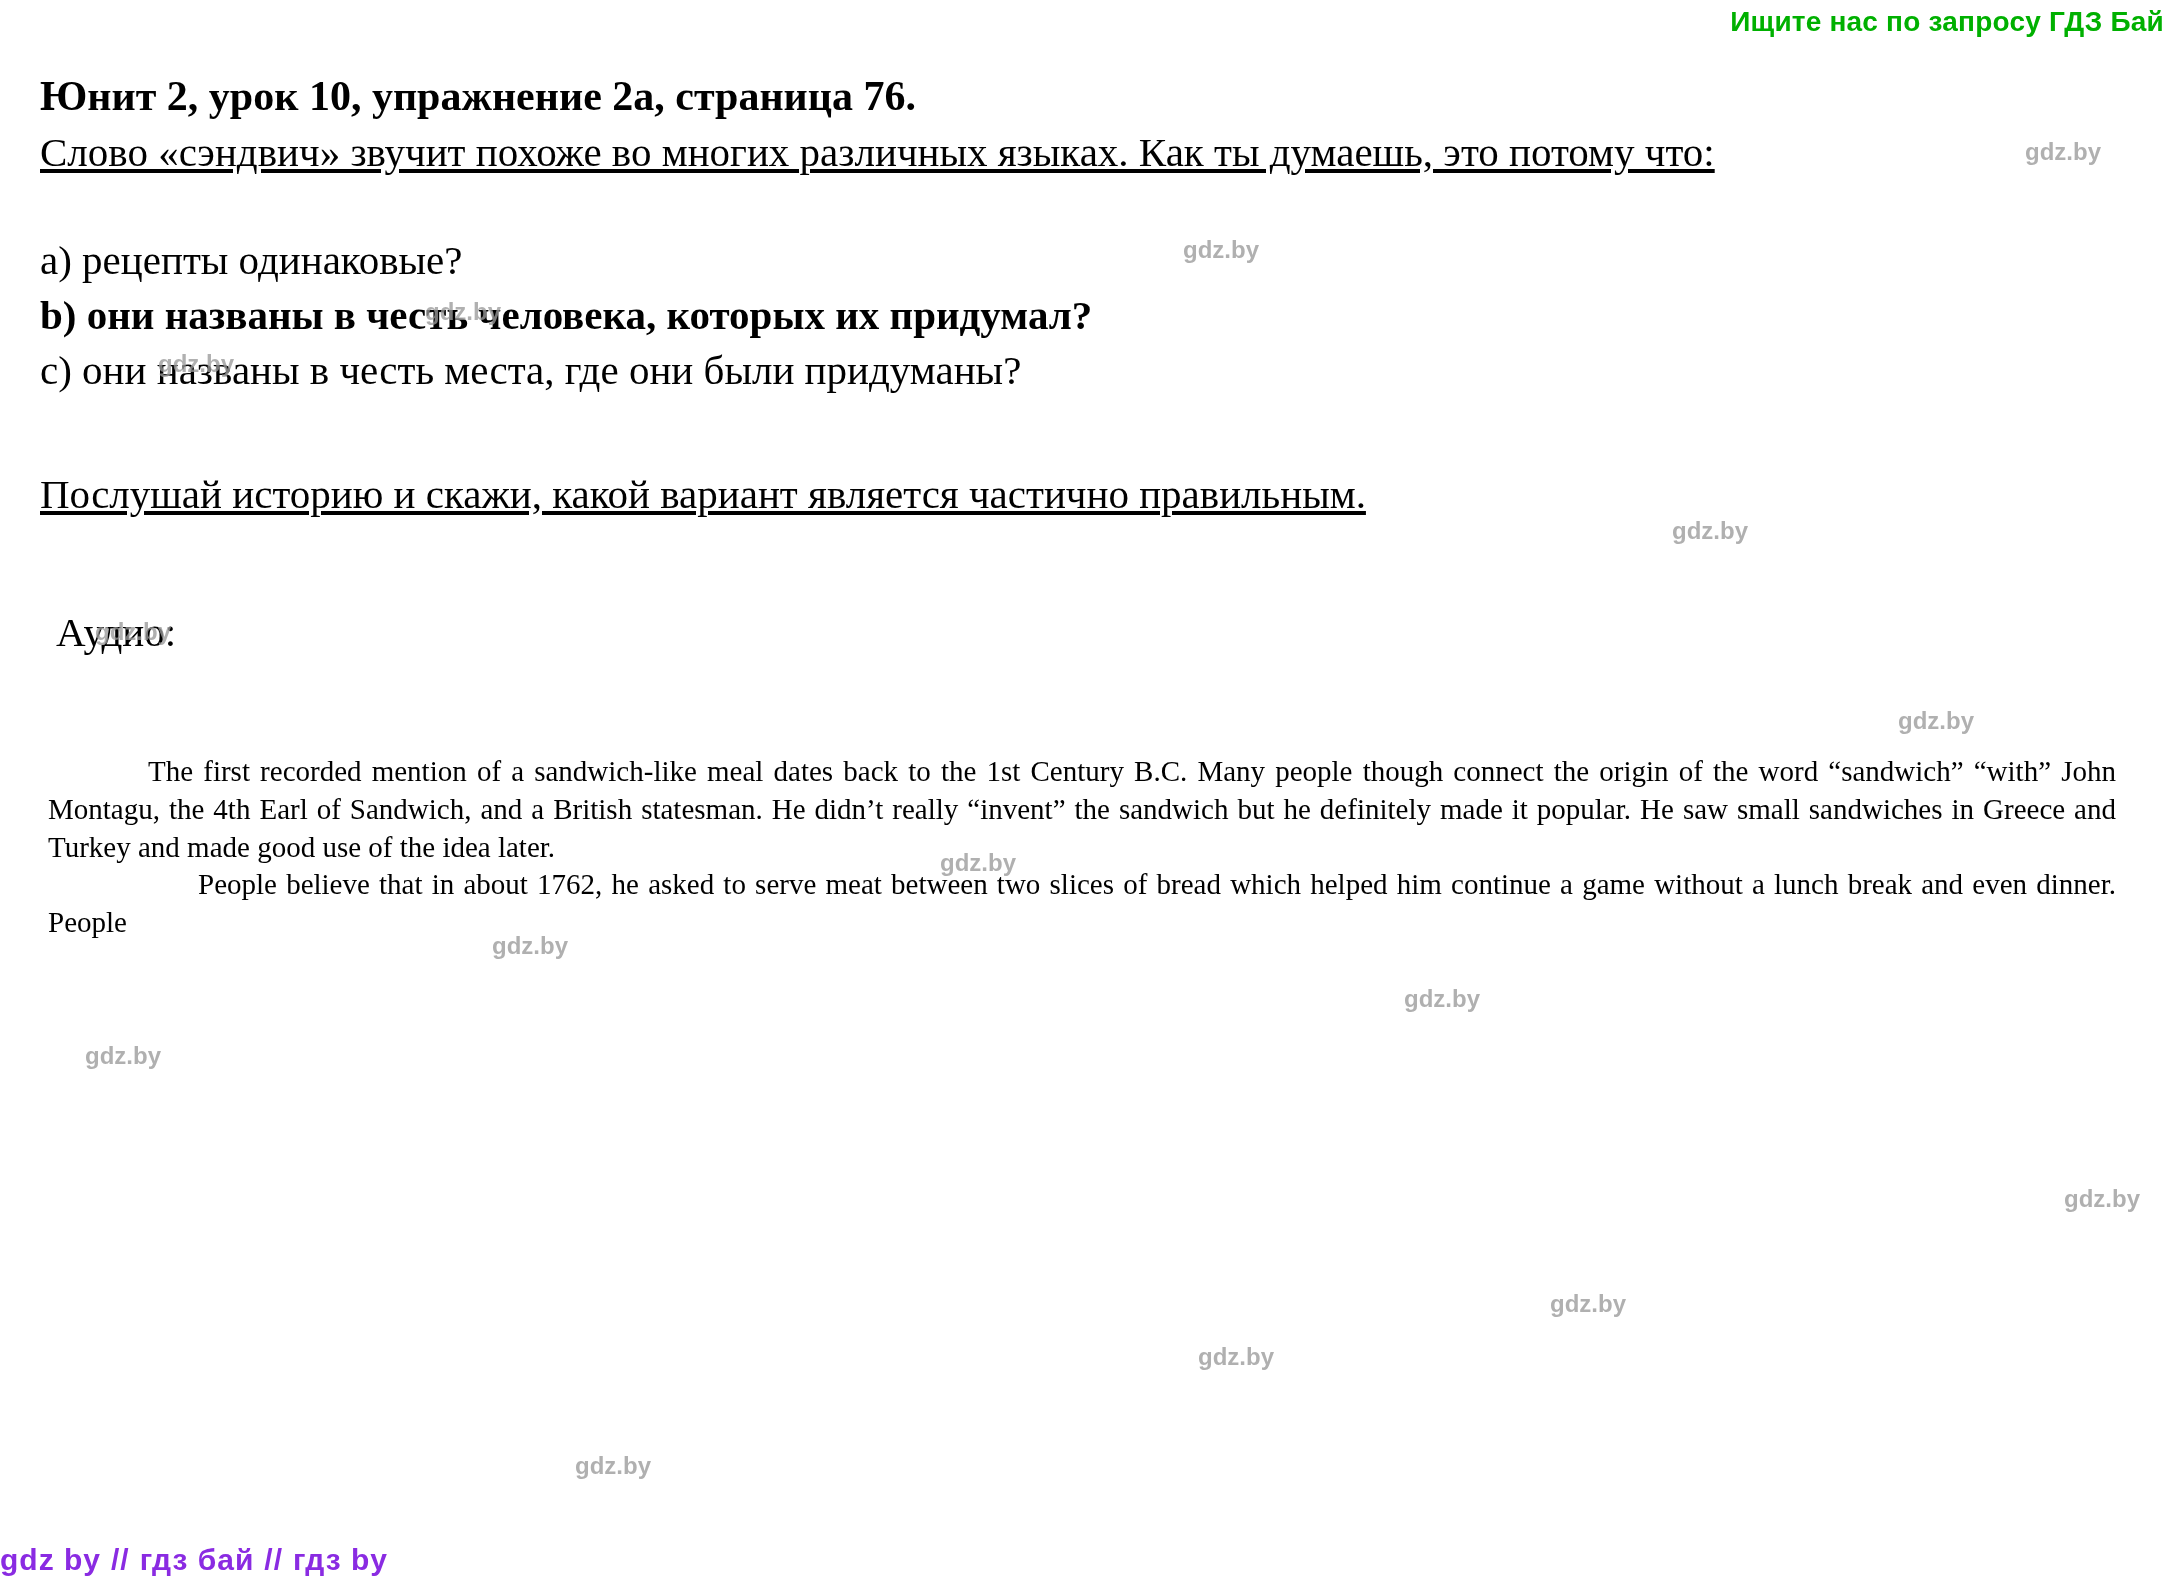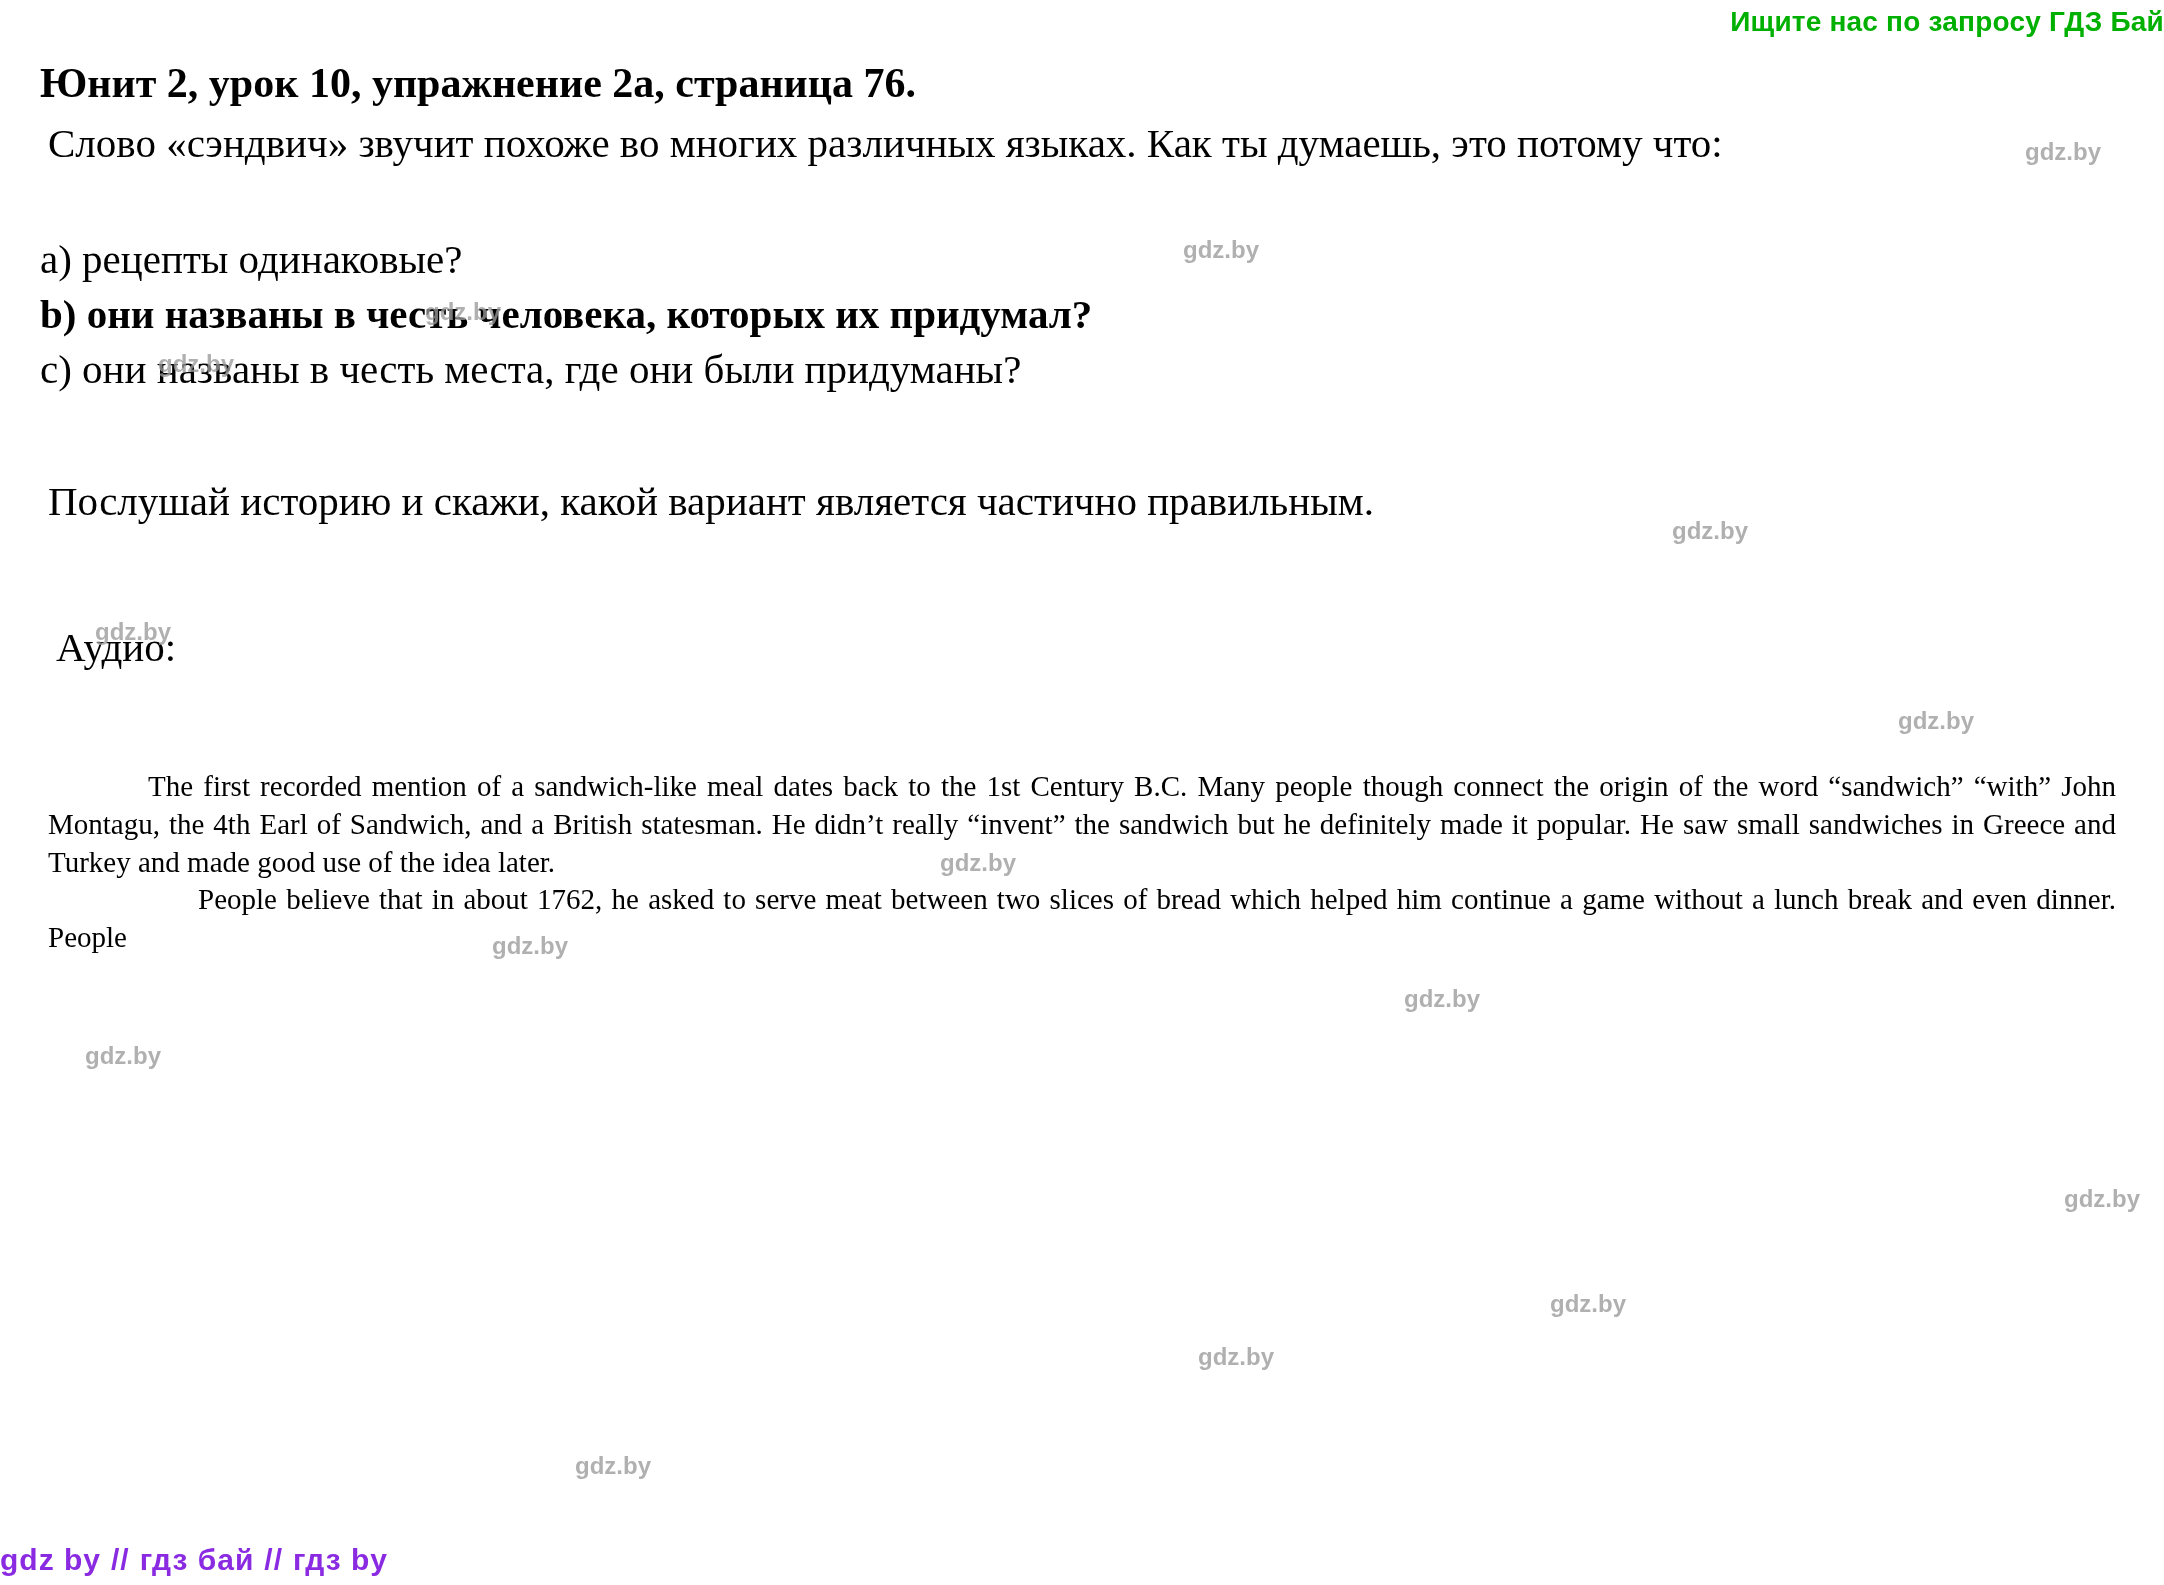--- a/index.html
+++ b/index.html
@@ -31,34 +31,35 @@
     text-align: right;
     font-family: "Liberation Sans", sans-serif;
     font-size: 28px;
     font-weight: bold;
     color: #00b000;
     letter-spacing: 0.2px;
   }
   
   .content {
     position: absolute;
-    top: 58px;
+    top: 71px;
     left: 40px;
     width: 2084px;
   }
   .h-task {
     font-size: 42px;
     font-weight: bold;
     margin: 0 0 4px 0;
     line-height: 1.22;
   }
   .p-task {
     font-size: 41px;
-    margin: 8px;
+    margin: 0;
     line-height: 1.28;
+    text-decoration: underline;
   }
   .opt {
     font-size: 41px;
     margin: 0;
     line-height: 1.34;
   }
   .opt.bold {
     font-weight: bold;
   }
   .spacer-md { height: 54px; }

